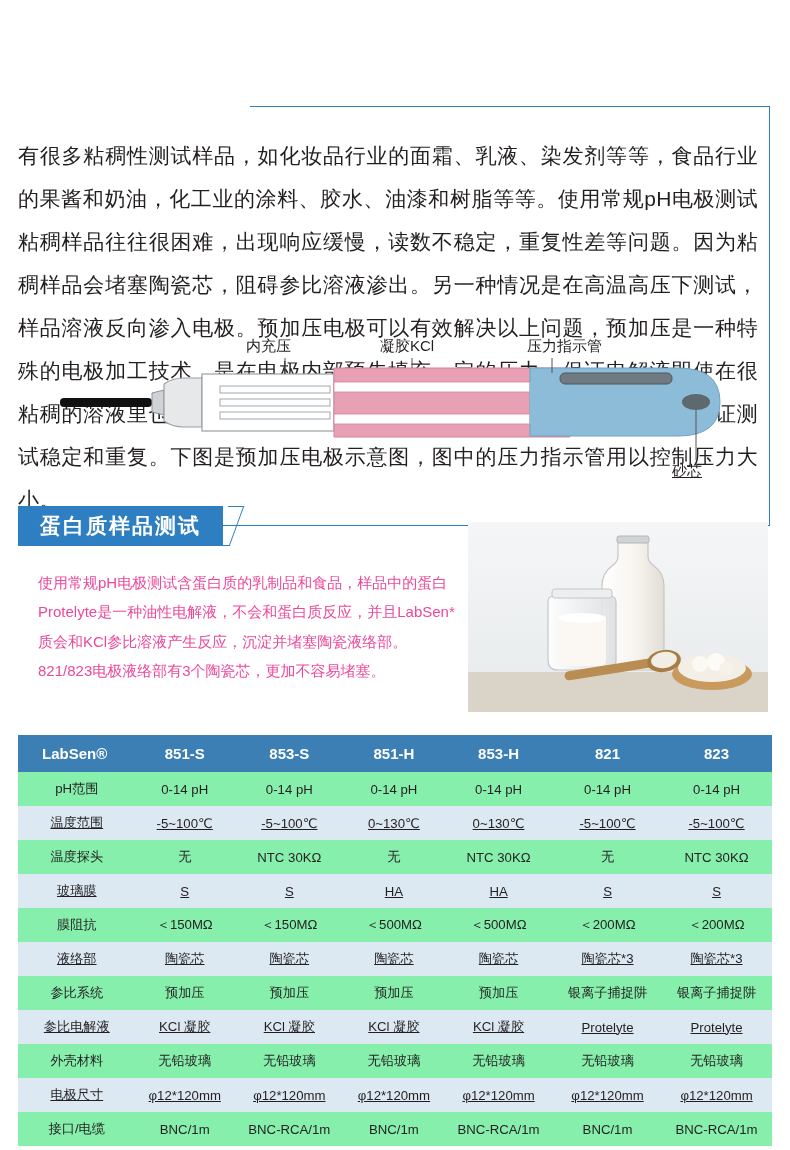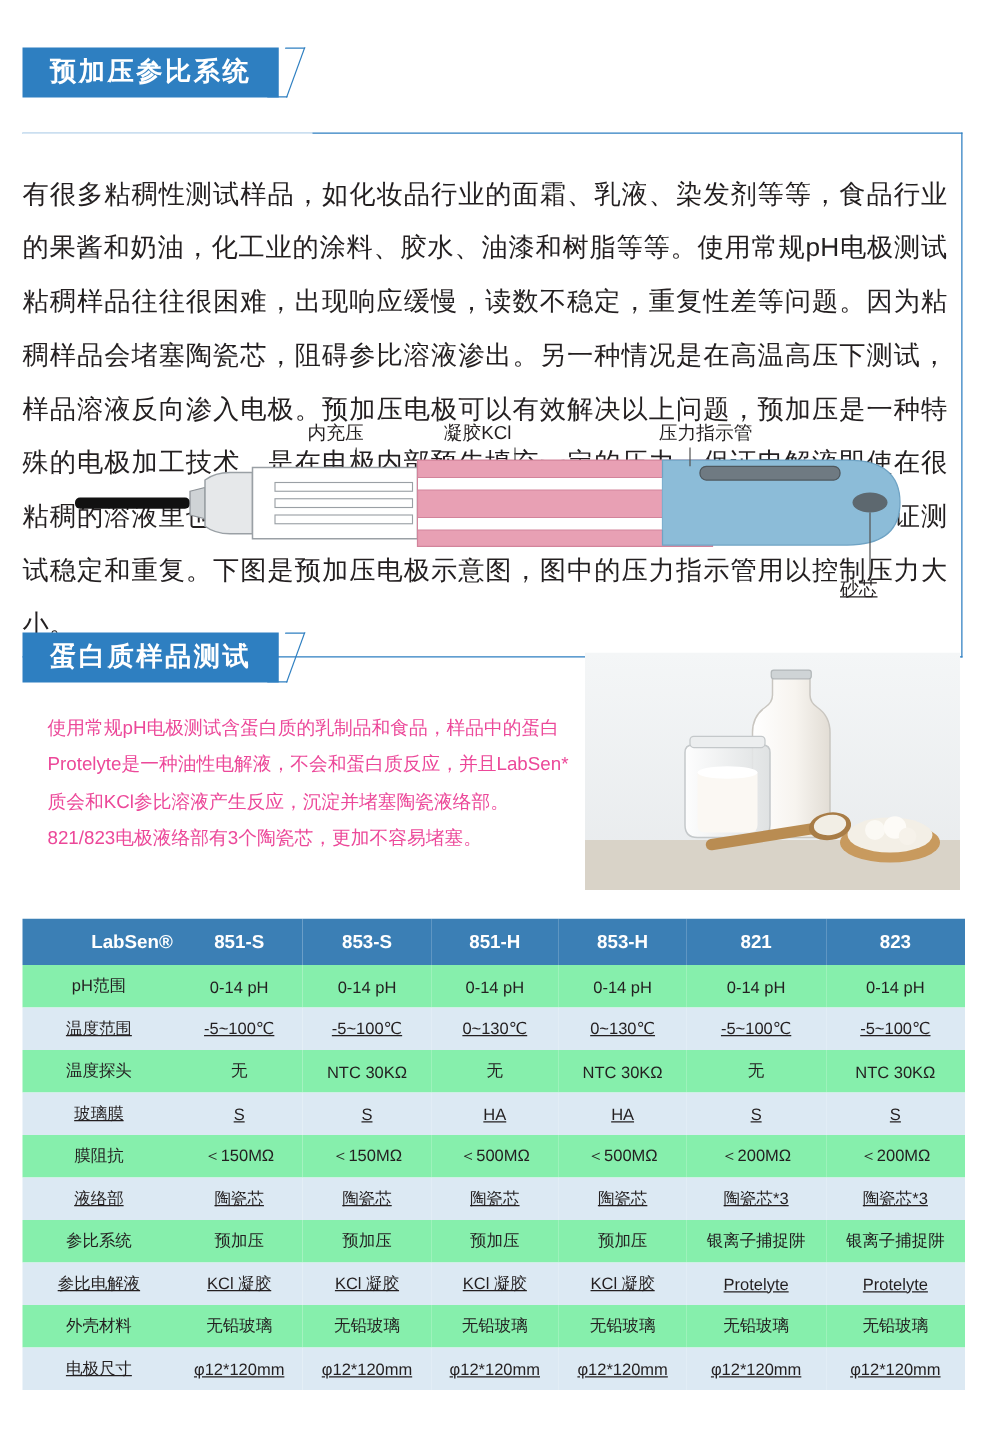--- a/index.html
+++ b/index.html
@@ -128,42 +128,38 @@
   }
   thead th {
     background: #3b7fb5;
     color: #ffffff;
     font-size: 15px;
     font-weight: bold;
     padding: 10px 2px;
     text-align: center;
     border: none;
   }
-  thead th:first-child { text-align: right; padding-left: 24px; }
+  thead th:first-child { text-align: left; padding-left: 24px; }
   tbody td {
     padding: 8px 2px;
     text-align: center;
     color: #231f20;
     border: none;
     white-space: nowrap;
   }
   tbody td:first-child { font-weight: normal; }
   tbody tr.odd td { background: #86efac; }
   tbody tr.even td { background: #dce9f3; text-decoration: underline; }
 </style>
 </head>
 <body>
 
 <div id="sec1">
   <div id="sec1-border"></div>
 
-  <div class="section-head">
-    <span class="tab">预加压参比系统</span>
-    <span class="fold"></span>
-  </div>
 
   <div class="body-text">有很多粘稠性测试样品，如化妆品行业的面霜、乳液、染发剂等等，食品行业的果酱和奶油，化工业的涂料、胶水、油漆和树脂等等。使用常规pH电极测试粘稠样品往往很困难，出现响应缓慢，读数不稳定，重复性差等问题。因为粘稠样品会堵塞陶瓷芯，阻碍参比溶液渗出。另一种情况是在高温高压下测试，样品溶液反向渗入电极。预加压电极可以有效解决以上问题，预加压是一种特殊的电极加工技术，是在电极内部预先填充一定的压力，保证电解液即使在很粘稠的溶液里也可以从液络部缓慢渗出，也可避免样品溶液进入电极，保证测试稳定和重复。下图是预加压电极示意图，图中的压力指示管用以控制压力大小。</div>
 
   
   <div id="diagram">
     <svg width="700" height="185" viewBox="0 0 700 185" xmlns="http://www.w3.org/2000/svg">
 
       <rect x="0" y="60" width="92" height="9" rx="4" fill="#111111"></rect>
 
       <path d="M92 55 L104 52 L104 77 L92 74 Z" fill="#cfd3d6" stroke="#8d9297" stroke-width="1"></path>
@@ -192,21 +188,21 @@
 
       <path d="M274 99 h236 v0 z" fill="none"></path>
 
       <line x1="225" y1="20" x2="225" y2="36" stroke="#555" stroke-width="1"></line>
       <line x1="352" y1="20" x2="352" y2="30" stroke="#555" stroke-width="1"></line>
       <line x1="492" y1="20" x2="492" y2="35" stroke="#555" stroke-width="1"></line>
       <line x1="636" y1="72" x2="636" y2="122" stroke="#555" stroke-width="1"></line>
     </svg>
 
     <span class="lbl" style="left:186px; top:-1px;">内充压</span>
-    <span class="lbl" style="left:295px; top:-1px;">凝胶KCl</span>
+    <span class="lbl" style="left:320px; top:-1px;">凝胶KCl</span>
     <span class="lbl" style="left:467px; top:-1px;">压力指示管</span>
     <span class="lbl" style="left:612px; top:124px;text-decoration:underline;">砂芯</span>
   </div>
 </div>
 
 <div id="sec2">
   <div class="section-head">
     <span class="tab">蛋白质样品测试</span>
     <span class="fold"></span>
   </div>
@@ -358,14 +354,23 @@
     </tr>
     <tr class="even">
       <td>电极尺寸</td>
       <td>φ12*120mm</td>
       <td>φ12*120mm</td>
       <td>φ12*120mm</td>
       <td>φ12*120mm</td>
       <td>φ12*120mm</td>
       <td>φ12*120mm</td>
     </tr>
+    <tr class="odd">
+      <td>接口/电缆</td>
+      <td>BNC/1m</td>
+      <td>BNC-RCA/1m</td>
+      <td>BNC/1m</td>
+      <td>BNC-RCA/1m</td>
+      <td>BNC/1m</td>
+      <td>BNC-RCA/1m</td>
+    </tr>
   </tbody>
 </table>
 
 </body></html>

